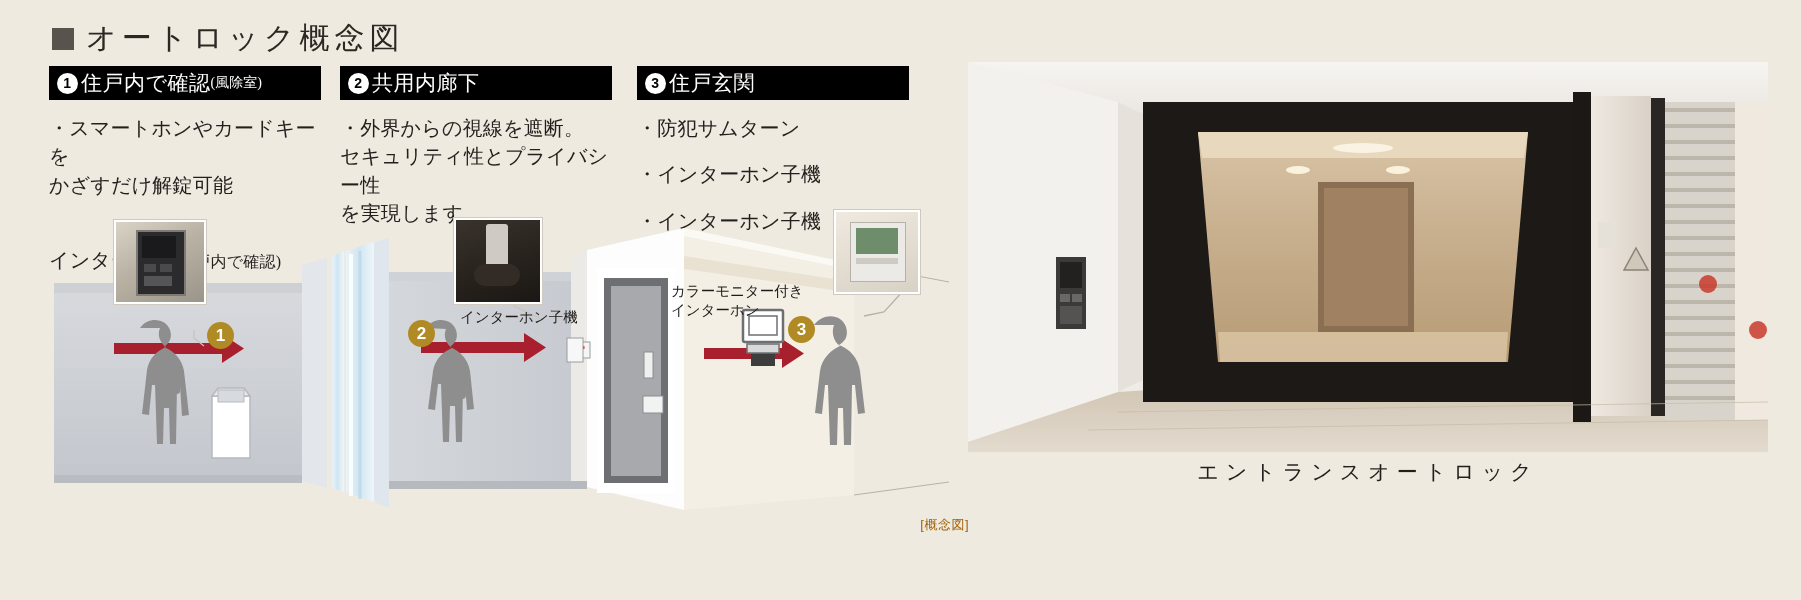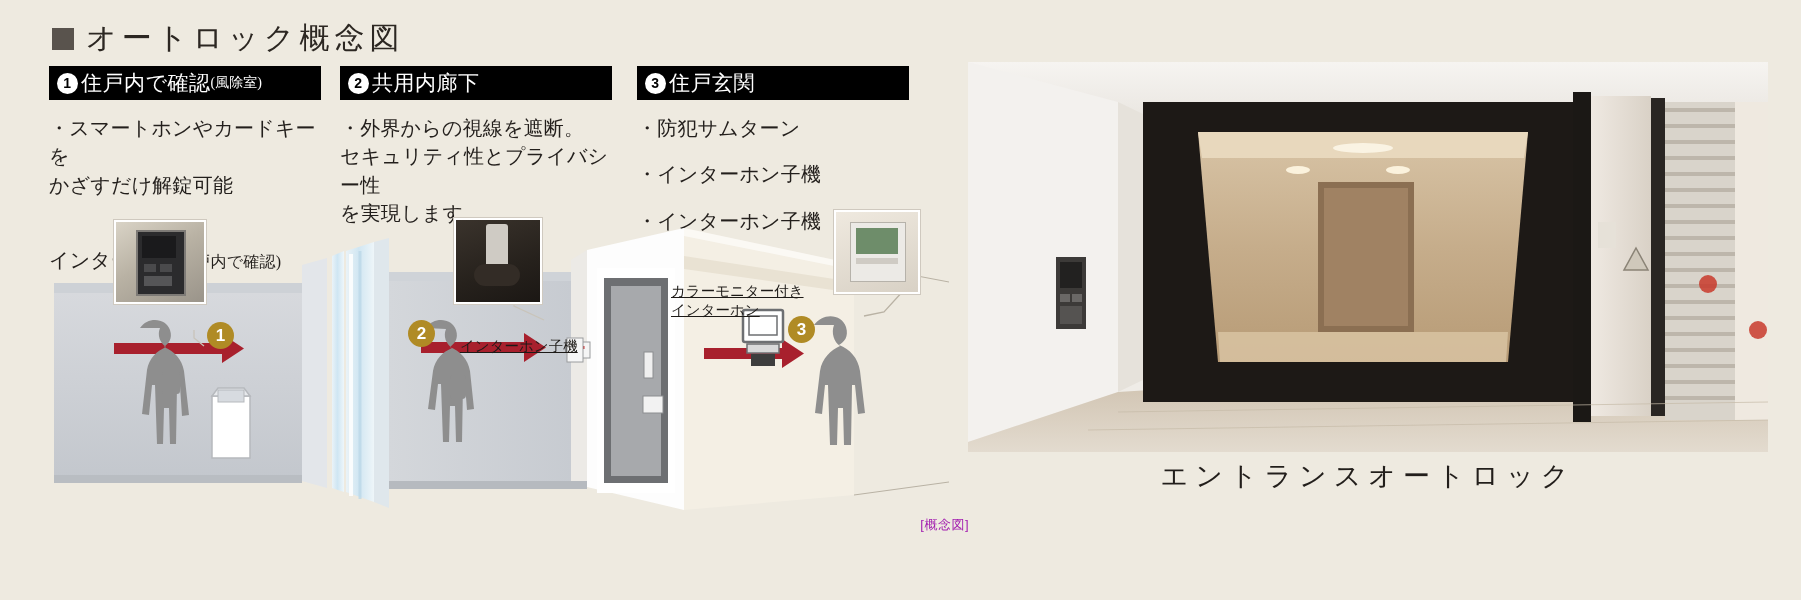--- a/index.html
+++ b/index.html
@@ -53,41 +53,40 @@
 
   
   .pbox{position:absolute;background:#fff;border:2px solid #fff;
         box-shadow:0 0 0 1px #cfc9bf;overflow:hidden;}
   .pbox .inner{width:100%;height:100%;position:relative;}
 
   .callout-label{
     position:absolute;font-family:"Liberation Sans","DejaVu Sans",sans-serif;
     font-size:14.5px;line-height:1.32;color:#1d1a17;letter-spacing:0;
     white-space:pre-line;
-    text-decoration:underline;
   }
   .numbadge{
     position:absolute;width:27px;height:27px;border-radius:50%;
     background:#b08b25;color:#fff;font-size:17px;font-weight:700;
     display:flex;align-items:center;justify-content:center;
     font-family:"Liberation Sans",sans-serif;
   }
 
   .gainen{
     position:absolute;right:18px;bottom:8px;
-    font-size:13px;color:#a21caf;letter-spacing:.5px;
+    font-size:13px;color:#a16207;letter-spacing:.5px;
     font-family:"Liberation Sans","DejaVu Sans",sans-serif;
   }
 
   
   .right{position:absolute;left:968px;top:62px;width:800px;height:390px;}
   .photo{position:absolute;left:0;top:0;width:800px;height:390px;overflow:hidden;background:#cfc8bf;}
   .caption{
     position:absolute;left:968px;top:458px;width:800px;
-    text-align:center;font-size:27px;letter-spacing:7px;color:#221e1b;
+    text-align:center;font-size:21px;letter-spacing:7px;color:#221e1b;
   }
 </style>
 </head>
 <body>
 
 <div class="page">
 
   <div class="title">
     <span class="sq"></span>
     <span>オートロック概念図</span>
@@ -242,21 +241,21 @@
       </div>
 
       <div class="pbox" style="left:790px;top:-10px;width:82px;height:80px;">
         <div class="inner" style="background:linear-gradient(160deg,#efe9df 0%,#d8d1c5 100%);">
           <div style="position:absolute;left:14px;top:10px;width:54px;height:58px;background:#eceae6;border:1.5px solid #b6b2aa;"></div>
           <div style="position:absolute;left:20px;top:16px;width:42px;height:26px;background:#6e8d6a;"></div>
           <div style="position:absolute;left:20px;top:46px;width:42px;height:6px;background:#cfcbc4;"></div>
         </div>
       </div>
 
-      <div class="callout-label" style="left:416px;top:117px;">インターホン子機</div>
+      <div class="callout-label" style="left:416px;top:88px;">インターホン子機</div>
       <div class="callout-label" style="left:627px;top:62px;">カラーモニター付き
 インターホン</div>
 
       <div class="numbadge" style="left:163px;top:102px;">1</div>
       <div class="numbadge" style="left:364px;top:100px;">2</div>
       <div class="numbadge" style="left:744px;top:96px;">3</div>
 
       <div class="gainen" style="right:-10px;bottom:-14px;">[概念図]</div>
     </div>
   </div>

